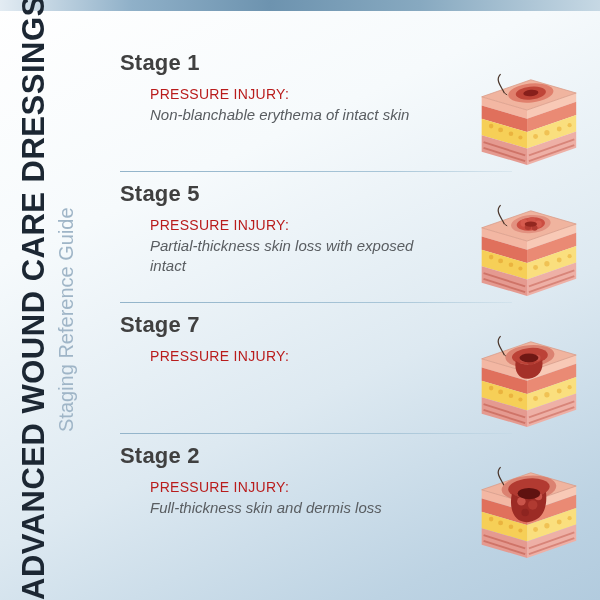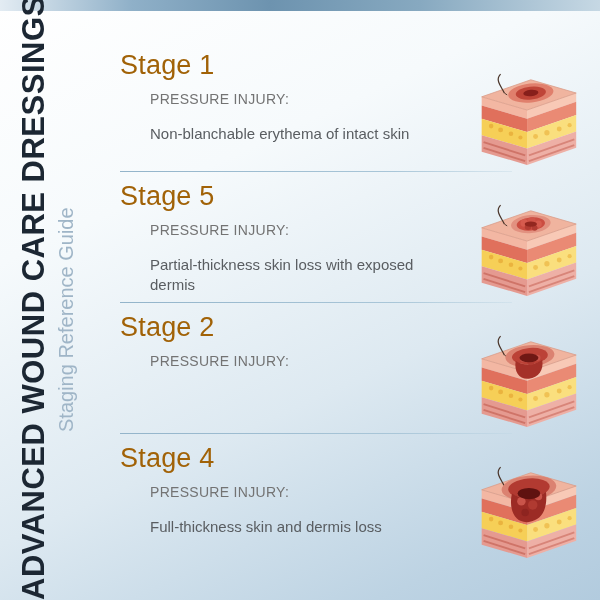--- a/index.html
+++ b/index.html
@@ -28,26 +28,26 @@
   }
   .v-subtitle {
     font-size:20px; color:#9fb5c7; padding-left:168px; margin-top:2px;
     white-space:nowrap; line-height:24px;
   }
 
   
   .content { position:absolute; left:120px; top:46px; width:462px; }
   .stage { display:flex; height:120px; }
   .stage-text { flex:1; padding-top:4px; }
-  .stage-title { font-size:27px; font-weight:normal; color:#a16207; letter-spacing:0.2px; }
+  .stage-title { font-size:22px; font-weight:bold; color:#404040; letter-spacing:0.2px; }
   .stage-meta { margin:10px 0 0 30px; }
-  .stage-label { font-size:14px; color:#737373; letter-spacing:0.3px; }
+  .stage-label { font-size:14px; color:#b91c1c; letter-spacing:0.3px; }
   .stage-desc {
-    font-size:15px; color:#595d61;
-    margin-top:17px; max-width:280px; line-height:1.35;
+    font-size:15px; font-style:italic; color:#595d61;
+    margin-top:3px; max-width:280px; line-height:1.35;
   }
   .stage-illustration { width:106px; margin-top:26px; }
   .stage-illustration svg { display:block; }
   .divider {
     height:1px; width:392px; margin:5px 0;
     background: linear-gradient(to right, #93b4ca 0%, #a9c6d8 70%, rgba(190,214,228,0.35) 100%);
   }
 </style>
 </head>
 <body>
@@ -117,21 +117,21 @@
       </div>
     </section>
 
     <div class="divider"></div>
 
     <section class="stage">
       <div class="stage-text">
         <h2 class="stage-title">Stage 5</h2>
         <div class="stage-meta">
           <div class="stage-label">PRESSURE INJURY:</div>
-          <div class="stage-desc">Partial-thickness skin loss with exposed dermis</div>
+          <div class="stage-desc">Partial-thickness skin loss with exposed intact</div>
         </div>
       </div>
       <div class="stage-illustration">
         <svg viewBox="0 0 110 100" width="104" height="95">
           <use href="#cubeBase"></use>
           <ellipse cx="58" cy="22" rx="21" ry="9.5" fill="#e29180" transform="rotate(-5 58 22)"></ellipse>
           <ellipse cx="58" cy="22" rx="15" ry="7" fill="#cb4d41" transform="rotate(-5 58 22)"></ellipse>
           <circle cx="51" cy="21" r="4" fill="#d65b4e"></circle>
           <circle cx="59" cy="19" r="4.2" fill="#d05448"></circle>
           <circle cx="66" cy="22" r="3.6" fill="#d65b4e"></circle>
@@ -139,21 +139,21 @@
           <circle cx="62" cy="26" r="3" fill="#b23c32"></circle>
           <ellipse cx="58" cy="22" rx="6.5" ry="2.8" fill="#93271f"></ellipse>
         </svg>
       </div>
     </section>
 
     <div class="divider"></div>
 
     <section class="stage">
       <div class="stage-text">
-        <h2 class="stage-title">Stage 2</h2>
+        <h2 class="stage-title">Stage 7</h2>
         <div class="stage-meta">
           <div class="stage-label">PRESSURE INJURY:</div>
         </div>
       </div>
       <div class="stage-illustration">
         <svg viewBox="0 0 110 100" width="104" height="95">
           <use href="#cubeBase"></use>
           <ellipse cx="57" cy="23" rx="26" ry="11.5" fill="#db8271" transform="rotate(-5 57 23)"></ellipse>
           <ellipse cx="57" cy="23" rx="19" ry="8.5" fill="#bc4237" transform="rotate(-5 57 23)"></ellipse>
           <path d="M42,28 C40,40 46,48 56,47 C66,46 72,38 70,27 C62,33 50,34 42,28 Z" fill="#a53129"></path>
@@ -162,21 +162,21 @@
           <circle cx="65" cy="25" r="3.2" fill="#c9544a"></circle>
           <ellipse cx="56" cy="25" rx="10" ry="4.6" fill="#701814"></ellipse>
         </svg>
       </div>
     </section>
 
     <div class="divider"></div>
 
     <section class="stage">
       <div class="stage-text">
-        <h2 class="stage-title">Stage 4</h2>
+        <h2 class="stage-title">Stage 2</h2>
         <div class="stage-meta">
           <div class="stage-label">PRESSURE INJURY:</div>
           <div class="stage-desc">Full-thickness skin and dermis loss</div>
         </div>
       </div>
       <div class="stage-illustration">
         <svg viewBox="0 0 110 100" width="104" height="95">
           <use href="#cubeBase"></use>
           <ellipse cx="56" cy="24" rx="29" ry="13" fill="#db8271" transform="rotate(-5 56 24)"></ellipse>
           <ellipse cx="56" cy="24" rx="22" ry="10" fill="#b23a31" transform="rotate(-5 56 24)"></ellipse>

